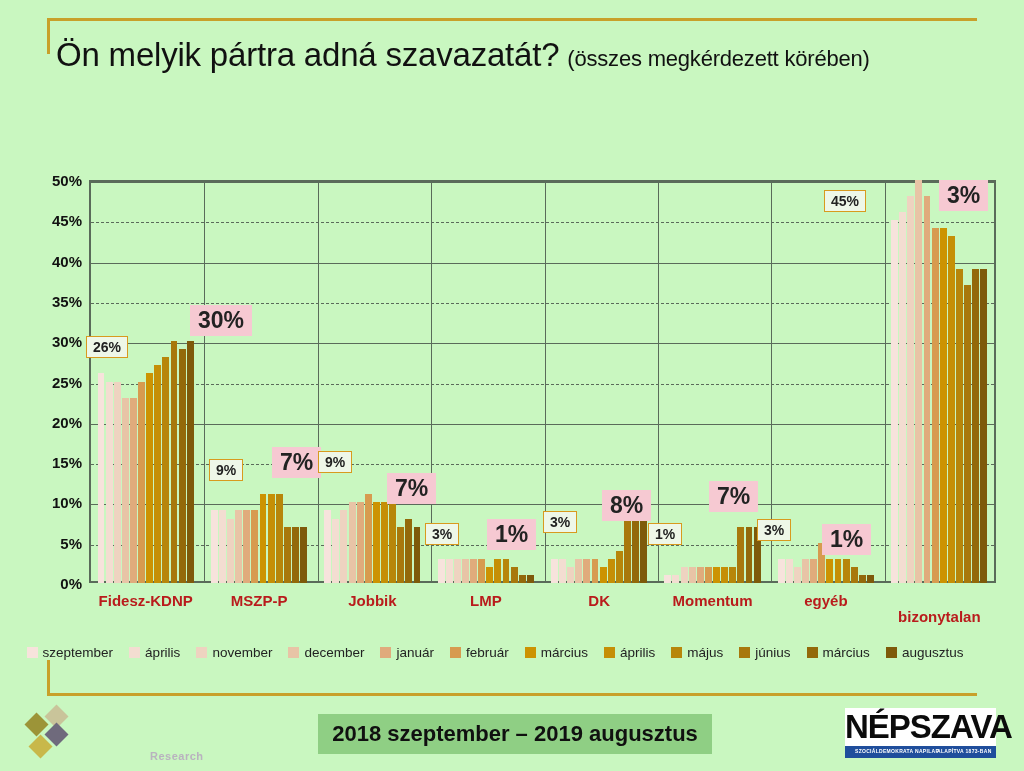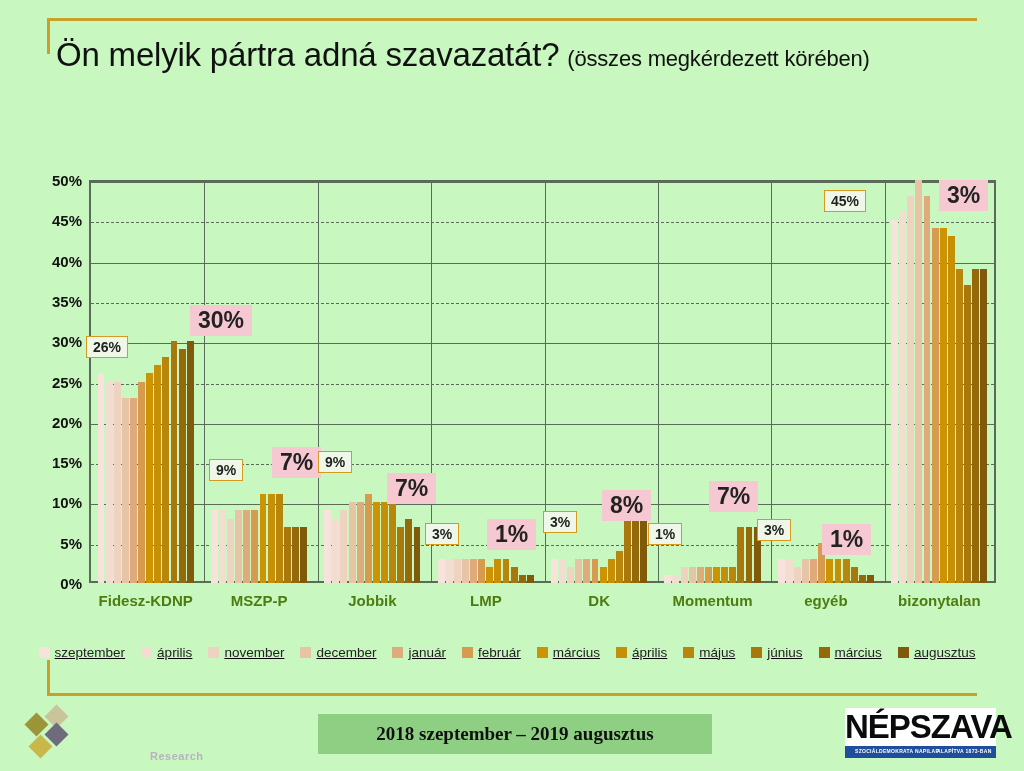--- a/index.html
+++ b/index.html
@@ -46,41 +46,41 @@
   }
 
   
   #bars{position:absolute;left:89px;top:180px;width:907px;height:403px;}
   .group{position:absolute;bottom:0;top:0;}
   .bar{position:absolute;bottom:0;}
 
   
   #cats{position:absolute;left:89px;top:592px;width:907px;height:24px;}
   .cat{
-    position:absolute;text-align:center;font-size:15px;font-weight:bold;color:#4d7c0f;
+    position:absolute;text-align:center;font-size:15px;font-weight:bold;color:#b91c1c;
     white-space:nowrap;
   }
 
   
   .callout{
     position:absolute;font-weight:bold;color:#222;white-space:nowrap;
     text-align:center;box-sizing:border-box;
   }
   .callout.small{
     font-size:14px;background:#eef7e8;border:1.5px solid #d89a1e;
     padding:2px 6px;
   }
   .callout.big{
     font-size:23px;background:#f6c9d2;border:none;padding:2px 8px;
   }
 
   
   #legend{
-    position:absolute;left:23px;top:640px;width:980px;height:24px;
-    display:flex;align-items:center;justify-content:center;gap:4px;text-decoration:underline;
+    position:absolute;left:11px;top:640px;width:980px;height:24px;
+    display:flex;align-items:center;justify-content:center;gap:4px;
   }
   .leg-item{display:flex;align-items:center;margin-right:12px;}
   .leg-sw{width:11px;height:11px;margin-right:5px;display:inline-block;}
   .leg-lb{font-size:13.5px;color:#222;}
 
   
   #footer{position:absolute;left:0;top:700px;width:1024px;height:71px;}
   #publicus{position:absolute;left:22px;top:10px;width:250px;height:56px;}
   #pub-word{
     position:absolute;left:62px;top:2px;font-size:34px;font-weight:bold;
@@ -89,21 +89,21 @@
   #pub-sub{
     position:absolute;left:128px;top:40px;font-size:11px;color:#b9b2bf;
     font-weight:bold;letter-spacing:.5px;
   }
   .diam{position:absolute;width:17px;height:17px;transform:rotate(45deg);}
   #date-banner{
     position:absolute;left:318px;top:14px;width:394px;height:40px;
     background:#8fcf84;display:flex;align-items:center;justify-content:center;
   }
   #date-text{
-    font-family:Liberation Serif, serif;font-size:19px;font-weight:bold;color:#101010;
+    font-family:Liberation Sans, sans-serif;font-size:22px;font-weight:bold;color:#101010;
   }
   #nepszava{position:absolute;left:845px;top:8px;width:151px;height:50px;background:#ffffff;}
   #nep-word{
     position:absolute;left:0;top:0;width:151px;height:38px;line-height:38px;
     text-align:center;font-size:33px;font-weight:bold;color:#0b0b0b;
     font-family:"Liberation Sans",sans-serif;letter-spacing:-1px;
   }
   #nep-strip{position:absolute;left:0;top:38px;width:151px;height:12px;background:#1f4e9c;}
   .nep-sub{
     position:absolute;top:40px;font-size:5px;color:#fff;font-weight:bold;
@@ -272,21 +272,21 @@
   </div>
 
 <div id="cats">
     <div class="cat" style="left: 0px; width: 113.375px;">Fidesz-KDNP</div>
     <div class="cat" style="left: 113.375px; width: 113.375px;">MSZP-P</div>
     <div class="cat" style="left: 226.75px; width: 113.375px;">Jobbik</div>
     <div class="cat" style="left: 340.125px; width: 113.375px;">LMP</div>
     <div class="cat" style="left: 453.5px; width: 113.375px;">DK</div>
     <div class="cat" style="left: 566.875px; width: 113.375px;">Momentum</div>
     <div class="cat" style="left: 680.25px; width: 113.375px;">egyéb</div>
-    <div class="cat" style="left: 793.625px; width: 113.375px;">bizonytalan</div>
+    <div class="cat" style="left: 793.625px; width: 113.375px; margin-top: 16px;">bizonytalan</div>
   </div>
 
 <div id="callouts">
     <div class="callout small" style="left: 86px; top: 336px;">26%</div>
     <div class="callout big" style="left: 190px; top: 305px;">30%</div>
     <div class="callout small" style="left: 209px; top: 459px;">9%</div>
     <div class="callout big" style="left: 272px; top: 447px;">7%</div>
     <div class="callout small" style="left: 318px; top: 451px;">9%</div>
     <div class="callout big" style="left: 387px; top: 473px;">7%</div>
     <div class="callout small" style="left: 425px; top: 523px;">3%</div>

